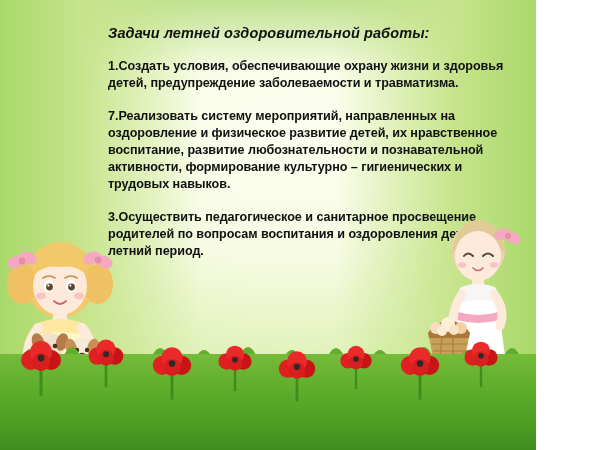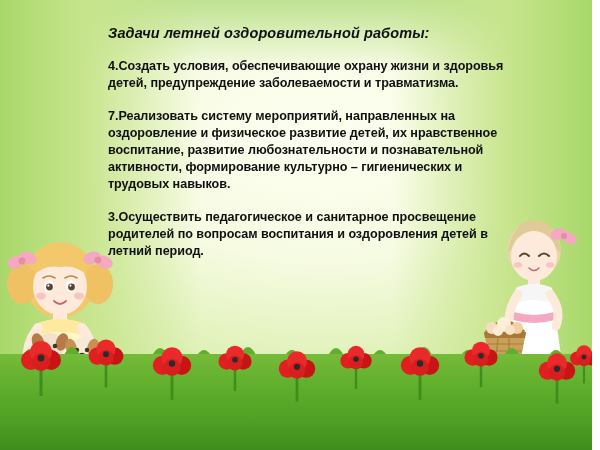--- a/index.html
+++ b/index.html
@@ -7,21 +7,21 @@
     padding: 0;
   }
   body {
     width: 600px;
     height: 450px;
     overflow: hidden;
     font-family: "Liberation Sans", sans-serif;
   }
   .slide {
     position: relative;
-    width: 592px;
+    width: 536px;
     height: 450px;
     overflow: hidden;
     background:
       radial-gradient(ellipse 520px 300px at 55% 30%, #fdfff0 0%, #f6fbe2 42%, #e4f3bf 70%, #cfe9a0 100%);
   }
   
   .edge-left {
     position: absolute;
     left: 0; top: 0; bottom: 0;
     width: 200px;
@@ -96,21 +96,21 @@
 <body>
 
 <div class="slide">
 
   <div class="edge-top"></div>
   <div class="edge-left"></div>
   <div class="edge-right"></div>
 
   <div class="text-block">
     <p class="doc-title">Задачи летней оздоровительной работы:</p>
-    <p class="para">4.Создать условия, обеспечивающие охрану жизни и здоровья     детей, предупреждение заболеваемости и травматизма.</p>
+    <p class="para">1.Создать условия, обеспечивающие охрану жизни и здоровья     детей, предупреждение заболеваемости и травматизма.</p>
     <p class="para">7.Реализовать систему мероприятий, направленных на оздоровление и физическое развитие детей, их нравственное воспитание, развитие любознательности и познавательной активности, формирование культурно – гигиенических и трудовых навыков.</p>
     <p class="para">3.Осуществить педагогическое и санитарное просвещение родителей по вопросам воспитания и оздоровления детей в летний период.</p>
   </div>
 
   <svg class="figure girl-left" viewBox="0 0 120 170" aria-hidden="true">
 
     <ellipse cx="56" cy="52" rx="36" ry="38" fill="#f2c86a"></ellipse>
 
     <ellipse cx="18" cy="56" rx="15" ry="20" fill="#f0c162"></ellipse>
     <ellipse cx="94" cy="56" rx="15" ry="20" fill="#f0c162"></ellipse>

